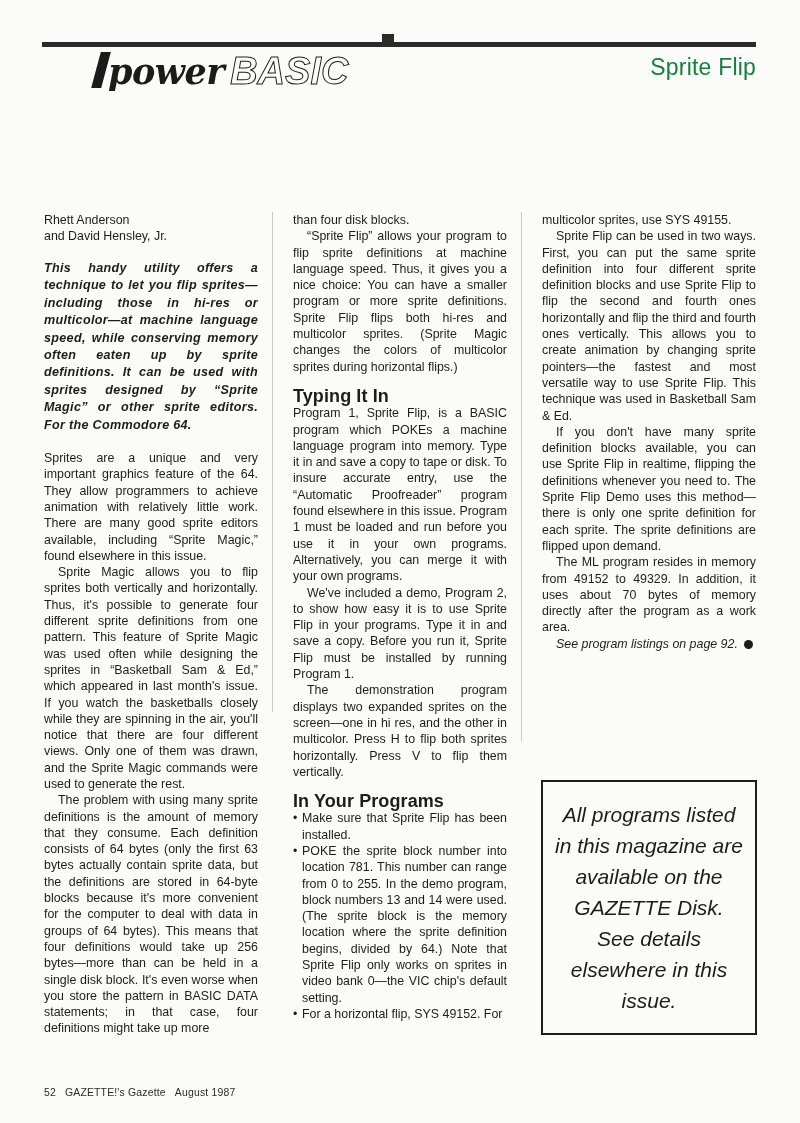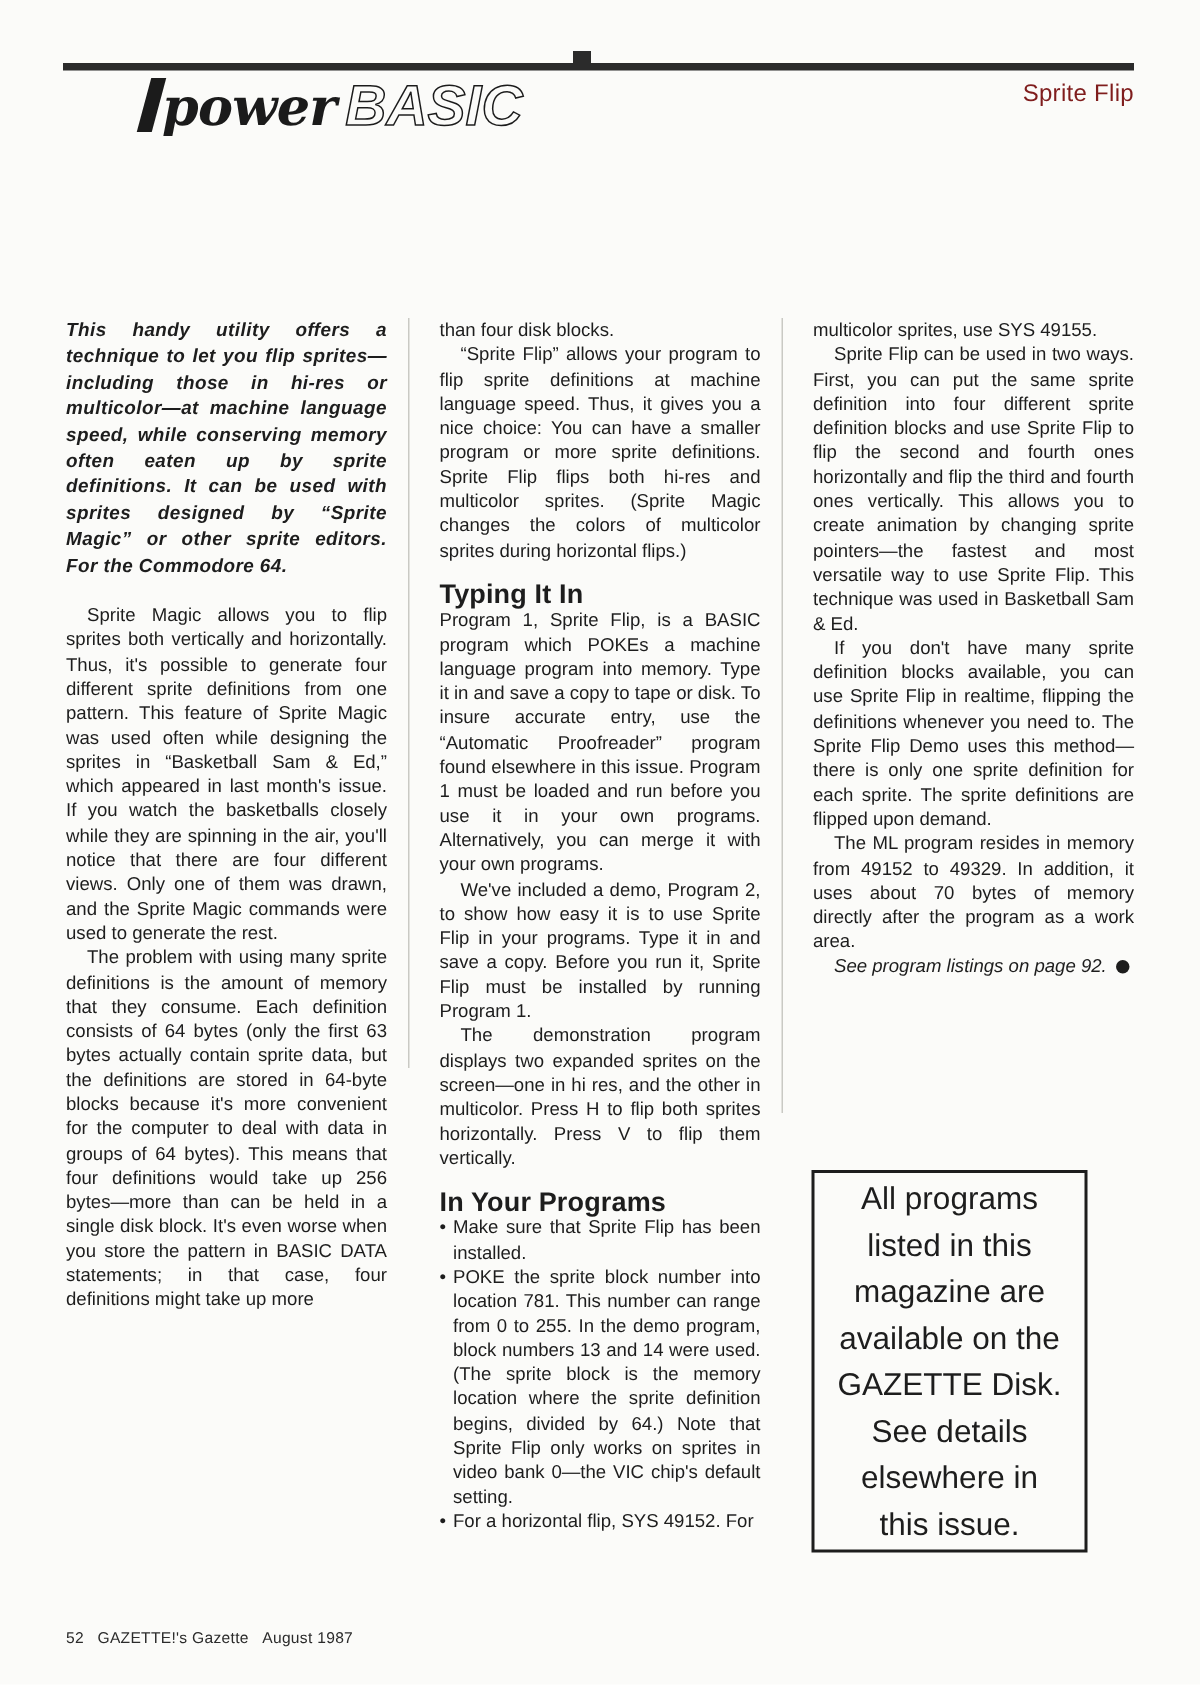--- a/index.html
+++ b/index.html
@@ -69,22 +69,22 @@
     top: 52px;
     width: 10px;
     height: 36px;
     background: #1b1b1b;
     transform: skewX(-15deg);
   }
   .section-title {
     position: absolute;
     right: 44px;
     top: 54px;
-    font-size: 16px;
-    color: #7f1d1d;
+    font-size: 23px;
+    color: #15803d;
     letter-spacing: 0.2px;
   }
 
   
   .col {
     position: absolute;
     top: 212px;
     width: 214px;
     font-size: 12.4px;
     line-height: 16.3px;
@@ -147,29 +147,30 @@
     font-style: italic;
     text-indent: 0;
     margin-top: 2px;
   }
 
   
   .promo {
     position: absolute;
     left: 541px;
     top: 780px;
-    width: 184px;
+    width: 216px;
     height: 255px;
     border: 2px solid #1d1d1d;
     box-sizing: border-box;
     display: flex;
     align-items: center;
     justify-content: center;
     text-align: center;
     background: #fbfbf9;
+    font-style: italic;
   }
   .promo-inner {
     font-size: 21px;
     line-height: 31px;
     color: #1d1d1d;
     padding: 0 12px;
   }
 
   
   .vrule {
@@ -204,21 +205,26 @@
   <div class="logo">
     <span class="power">power</span><span class="basic">BASIC</span>
   </div>
 
   <div class="section-title">Sprite Flip</div>
 
   <div class="vrule" style="left:272px;"></div>
   <div class="vrule" style="left:521px; height:530px;"></div>
 
   <div class="col col1">
+    <div class="byline">
+      <div>Rhett Anderson</div>
+      <div>and David Hensley, Jr.</div>
+    </div>
     <div class="lead">This handy utility offers a technique to let you flip sprites—including those in hi-res or multicolor—at machine language speed, while conserving memory often eaten up by sprite definitions. It can be used with sprites designed by “Sprite Magic” or other sprite editors. For the Commodore 64.</div>
+    <p class="noindent">Sprites are a unique and very important graphics feature of the 64. They allow programmers to achieve animation with relatively little work. There are many good sprite editors available, including “Sprite Magic,” found elsewhere in this issue.</p>
     <p>Sprite Magic allows you to flip sprites both vertically and horizontally. Thus, it's possible to generate four different sprite definitions from one pattern. This feature of Sprite Magic was used often while designing the sprites in “Basketball Sam &amp; Ed,” which appeared in last month's issue. If you watch the basketballs closely while they are spinning in the air, you'll notice that there are four different views. Only one of them was drawn, and the Sprite Magic commands were used to generate the rest.</p>
     <p>The problem with using many sprite definitions is the amount of memory that they consume. Each definition consists of 64 bytes (only the first 63 bytes actually contain sprite data, but the definitions are stored in 64-byte blocks because it's more convenient for the computer to deal with data in groups of 64 bytes). This means that four definitions would take up 256 bytes—more than can be held in a single disk block. It's even worse when you store the pattern in BASIC DATA statements; in that case, four definitions might take up more</p>
   </div>
 
   <div class="col col2">
     <p class="noindent">than four disk blocks.</p>
     <p>“Sprite Flip” allows your program to flip sprite definitions at machine language speed. Thus, it gives you a nice choice: You can have a smaller program or more sprite definitions. Sprite Flip flips both hi-res and multicolor sprites. (Sprite Magic changes the colors of multicolor sprites during horizontal flips.)</p>
     <h3>Typing It In</h3>
     <p class="noindent">Program 1, Sprite Flip, is a BASIC program which POKEs a machine language program into memory. Type it in and save a copy to tape or disk. To insure accurate entry, use the “Automatic Proofreader” program found elsewhere in this issue. Program 1 must be loaded and run before you use it in your own programs. Alternatively, you can merge it with your own programs.</p>
     <p>We've included a demo, Program 2, to show how easy it is to use Sprite Flip in your programs. Type it in and save a copy. Before you run it, Sprite Flip must be installed by running Program 1.</p>

